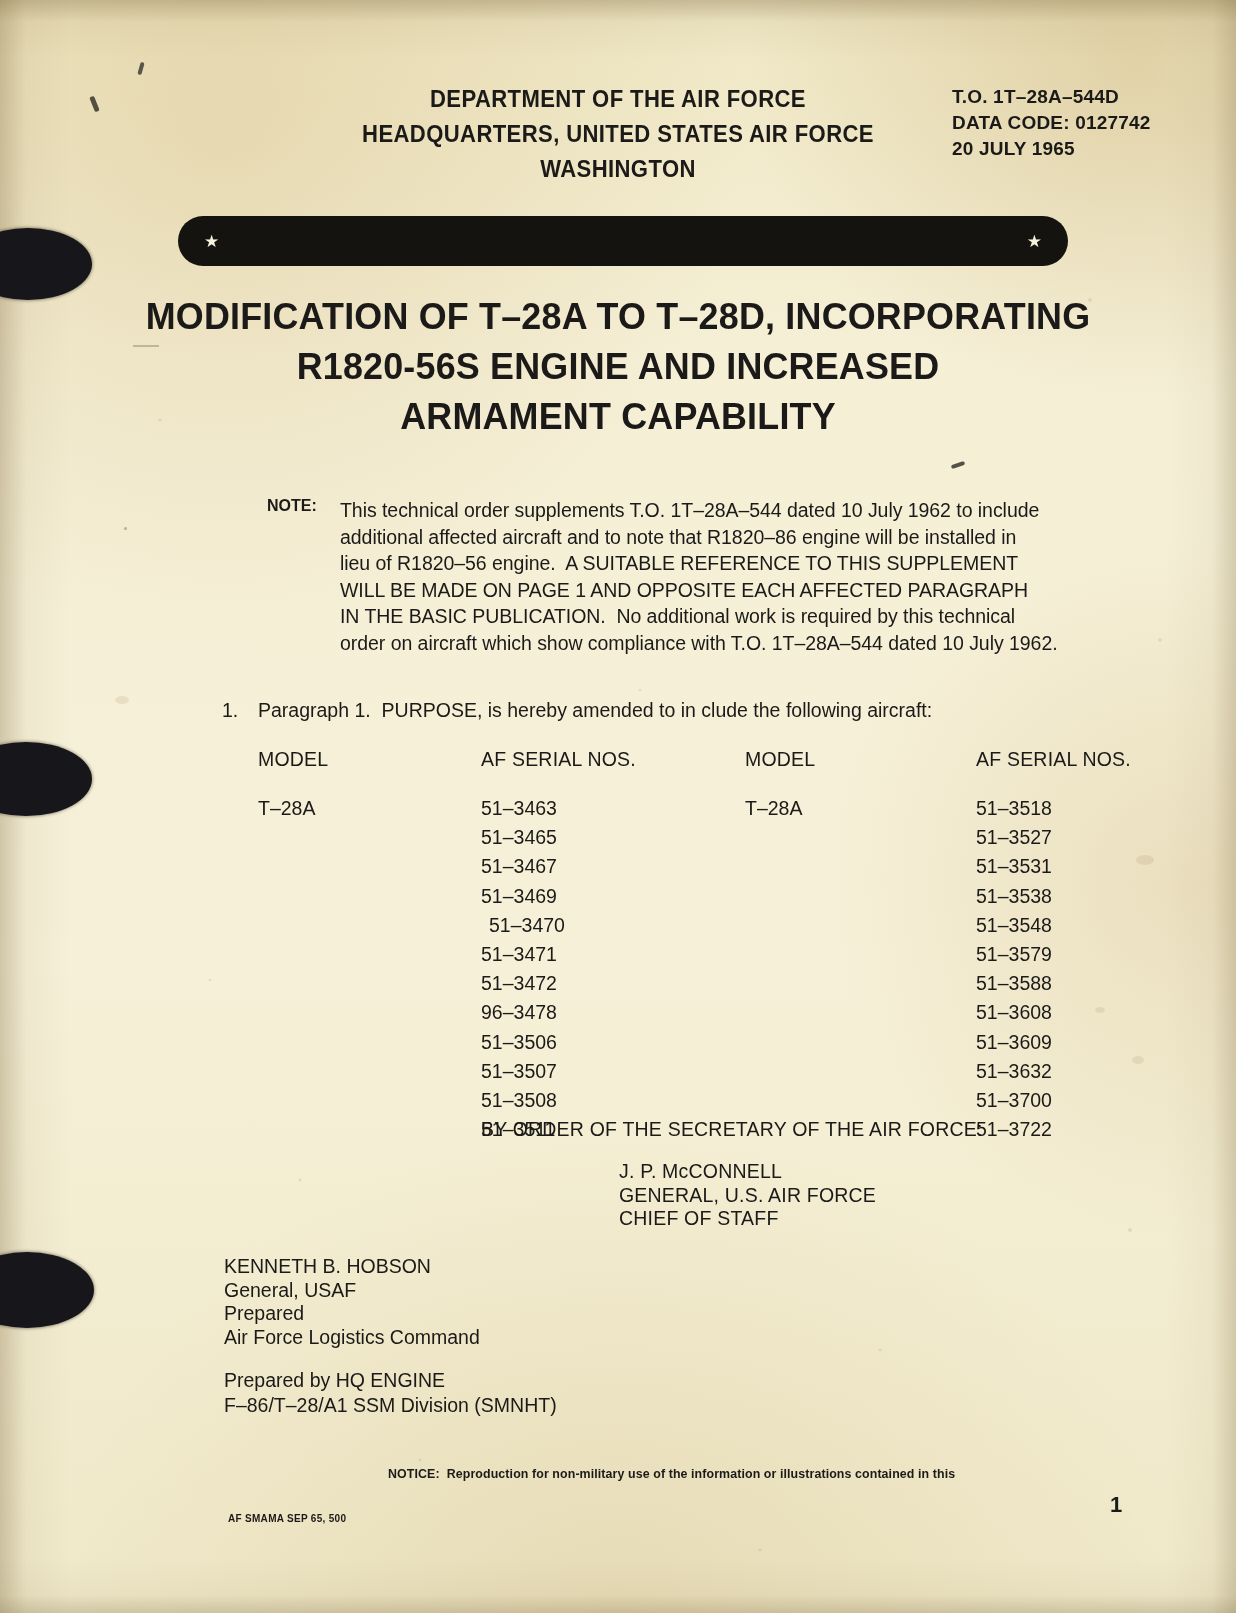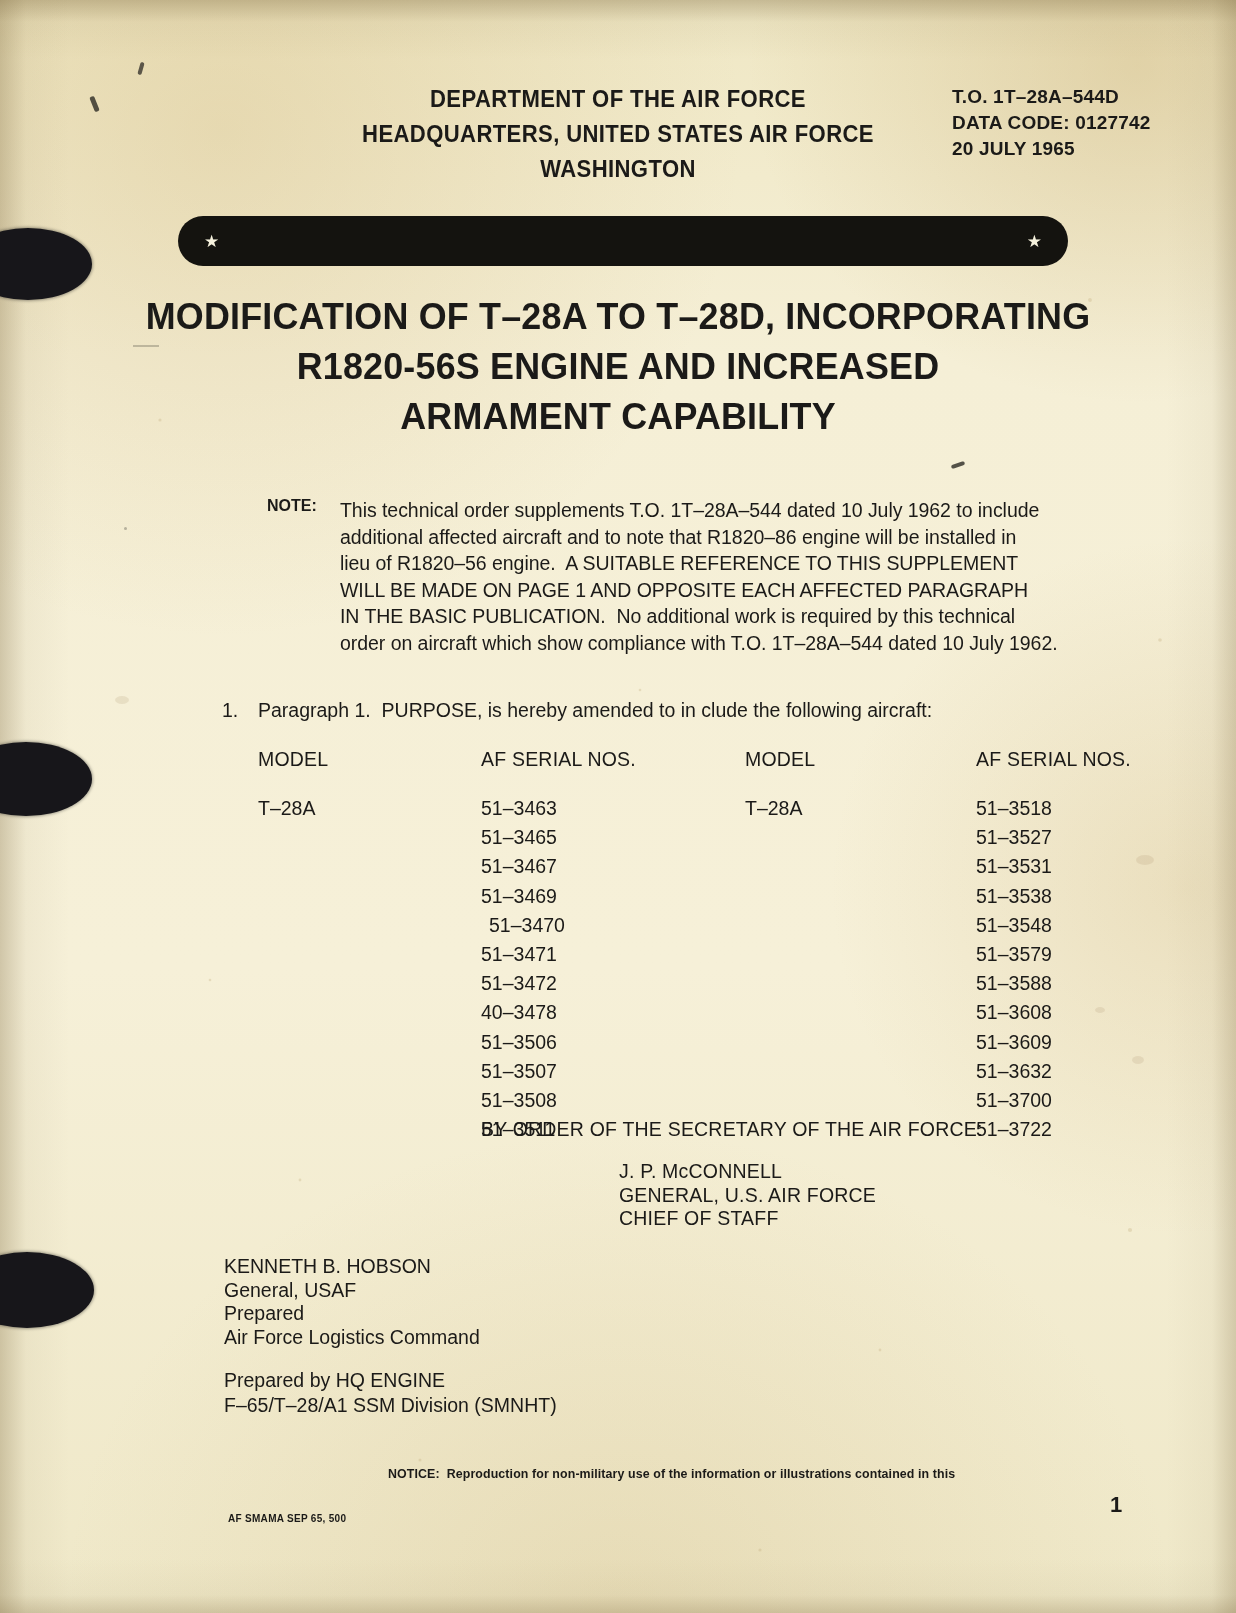--- a/index.html
+++ b/index.html
@@ -294,21 +294,21 @@
       </div>
 
       <div class="col-serial-l tbody">
         <div class="cell">51–3463</div>
         <div class="cell">51–3465</div>
         <div class="cell">51–3467</div>
         <div class="cell">51–3469</div>
         <div class="cell indent">51–3470</div>
         <div class="cell">51–3471</div>
         <div class="cell">51–3472</div>
-        <div class="cell">40–3478</div>
+        <div class="cell">96–3478</div>
         <div class="cell">51–3506</div>
         <div class="cell">51–3507</div>
         <div class="cell">51–3508</div>
         <div class="cell">51–3511</div>
       </div>
 
       <div class="col-model-r tbody">
         <div class="cell">T–28A</div>
       </div>
 
@@ -337,21 +337,21 @@
 
     <div class="cmdr">
       <div>KENNETH B. HOBSON</div>
       <div>General, USAF</div>
       <div>Prepared</div>
       <div>Air Force Logistics Command</div>
     </div>
 
     <div class="prep">
       <div>Prepared by HQ ENGINE</div>
-      <div>F–65/T–28/A1 SSM Division (SMNHT)</div>
+      <div>F–86/T–28/A1 SSM Division (SMNHT)</div>
     </div>
 
     <div class="notice">
       <div><span class="lbl">NOTICE:</span>&nbsp;&nbsp;<span>Reproduction for non-military use of the information or illustrations contained in this</span></div>
     </div>
 
     <div class="imprint">AF SMAMA SEP 65, 500</div>
     <div class="pageno">1</div>
 
   </div>

